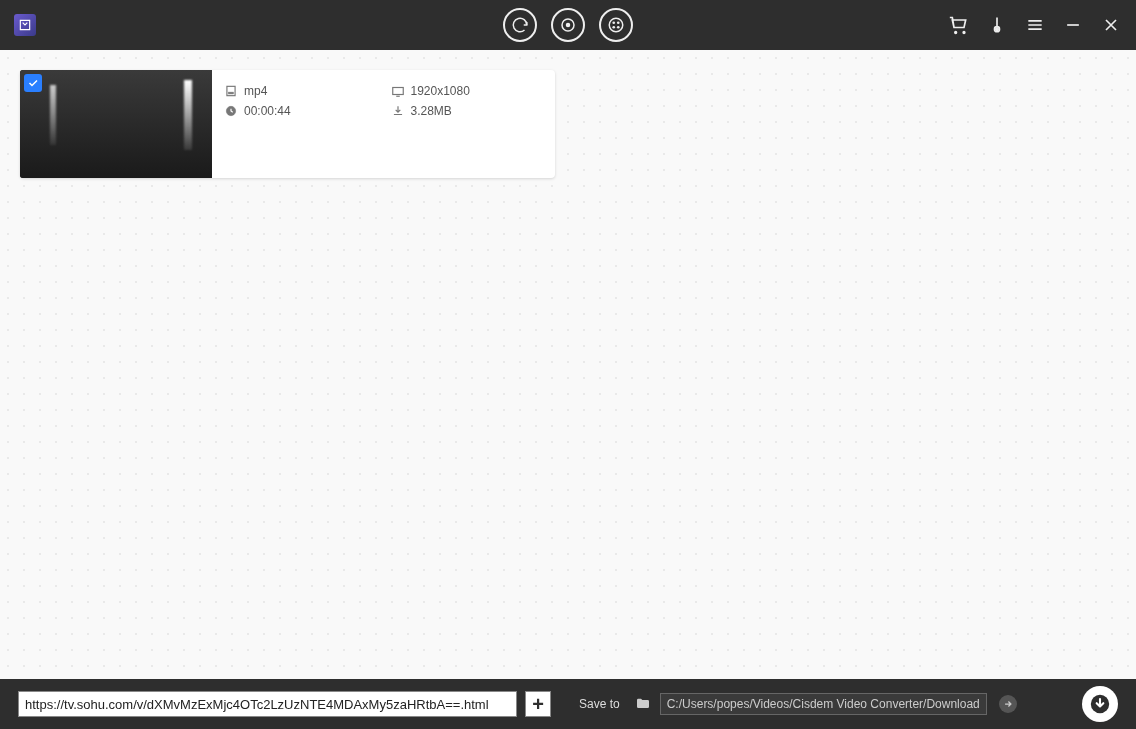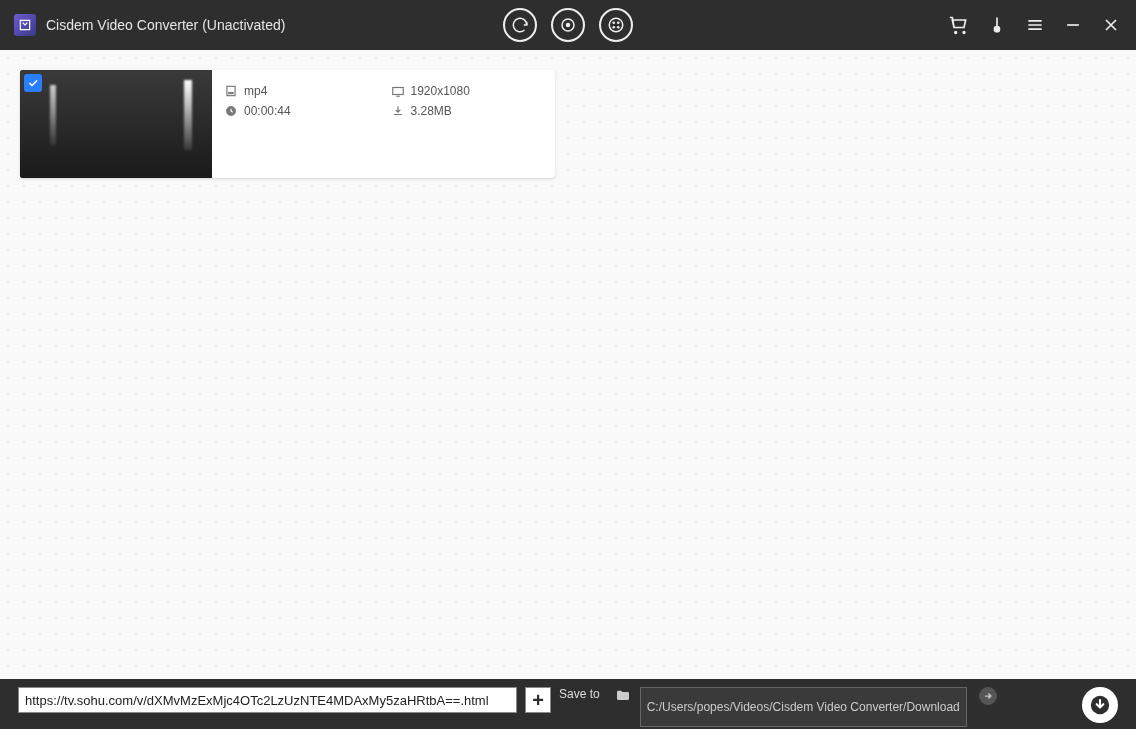--- a/index.html
+++ b/index.html
@@ -20,40 +20,39 @@
 .thumb-img::before { content: ""; position: absolute; top: 15px; left: 30px; width: 6px; height: 60px; background: linear-gradient(180deg, #ccc, rgba(200,200,200,0.1)); filter: blur(1px); }
 .check { position: absolute; top: 4px; left: 4px; width: 18px; height: 18px; background: #2a7fff; border-radius: 3px; display: flex; align-items: center; justify-content: center; }
 .check svg { stroke: #fff; stroke-width: 3; fill: none; }
 .card-body { flex: 1; padding: 14px 16px 12px 12px; display: flex; flex-direction: column; }
 .video-title { font-size: 15px; color: #222; margin-bottom: 10px; white-space: nowrap; overflow: hidden; text-overflow: ellipsis; }
 .meta-grid { display: grid; grid-template-columns: 1fr 1fr; row-gap: 6px; column-gap: 18px; font-size: 12px; color: #555; margin-bottom: 12px; }
 .meta-cell { display: flex; align-items: center; gap: 6px; }
 .meta-cell svg { stroke: #777; fill: #777; }
 .format-row { display: flex; align-items: center; gap: 10px; font-size: 13px; }
 .format-row select { flex: 1; height: 26px; border: 1px solid #ccc; font-size: 12px; padding: 0 6px; background: #fff; color: #333; }
-.bottombar { height: 50px; background: #2e2e2e; display: flex; padding: 8px 18px; gap: 8px; }
+.bottombar { height: 50px; background: #2e2e2e; display: flex; align-items: center; padding: 16px 18px; gap: 8px; }
 .url-input { flex: 0 0 499px; height: 26px; border: 1px solid #888; background: #fff; font-size: 13px; padding: 0 6px; color: #222; }
 .add-btn { width: 26px; height: 26px; background: #fff; color: #2e2e2e; border: 1px solid #888; display: flex; align-items: center; justify-content: center; font-size: 20px; font-weight: bold; cursor: pointer; }
-.saveto-label { color: #ddd; font-size: 12px; }
+.saveto-label { color: #ddd; font-size: 12px; margin-left: 20px; }
 .folder-icon { width: 18px; height: 18px; margin-left: 6px; display: flex; align-items: center; justify-content: center; }
-.path-box { height: 40px; border: 1px solid #666; background: #3a3a3a; color: #ccc; font-size: 12px; padding: 2px 6px; display: flex; align-items: center; max-width: 330px; white-space: nowrap; overflow: hidden; }
+.path-box { height: 22px; border: 1px solid #666; background: #3a3a3a; color: #ccc; font-size: 12px; padding: 2px 6px; display: flex; align-items: center; max-width: 330px; white-space: nowrap; overflow: hidden; }
 .arrow-btn { width: 18px; height: 18px; background: #555; border-radius: 50%; display: flex; align-items: center; justify-content: center; margin-left: 4px; cursor: pointer; }
 .download-btn { width: 36px; height: 36px; background: #fff; border-radius: 50%; margin-left: auto; display: flex; align-items: center; justify-content: center; cursor: pointer; }
 </style>
 </head>
 <body>
 
 <div class="titlebar">
   <div class="app-logo">
     <svg width="14" height="14" viewBox="0 0 24 24">
         <path d="M4 4h16v16H4z" fill="none" stroke="#fff" stroke-width="2"></path>
         <path d="M8 8l4 4 4-4" fill="none" stroke="#fff" stroke-width="2"></path>
       </svg>
   </div>
-  <div class="app-title">Cisdem Video Converter (Unactivated)</div>
 
   <div class="center-icons">
     <div class="ctr-icon">
       <svg width="18" height="18" viewBox="0 0 24 24" fill="none" stroke="#eee" stroke-width="2">
           <path d="M21 12a9 9 0 10-3 6.7"></path>
           <path d="M21 8v4h-4"></path>
         </svg>
     </div>
     <div class="ctr-icon">
       <svg width="18" height="18" viewBox="0 0 24 24" fill="none" stroke="#eee" stroke-width="2">

